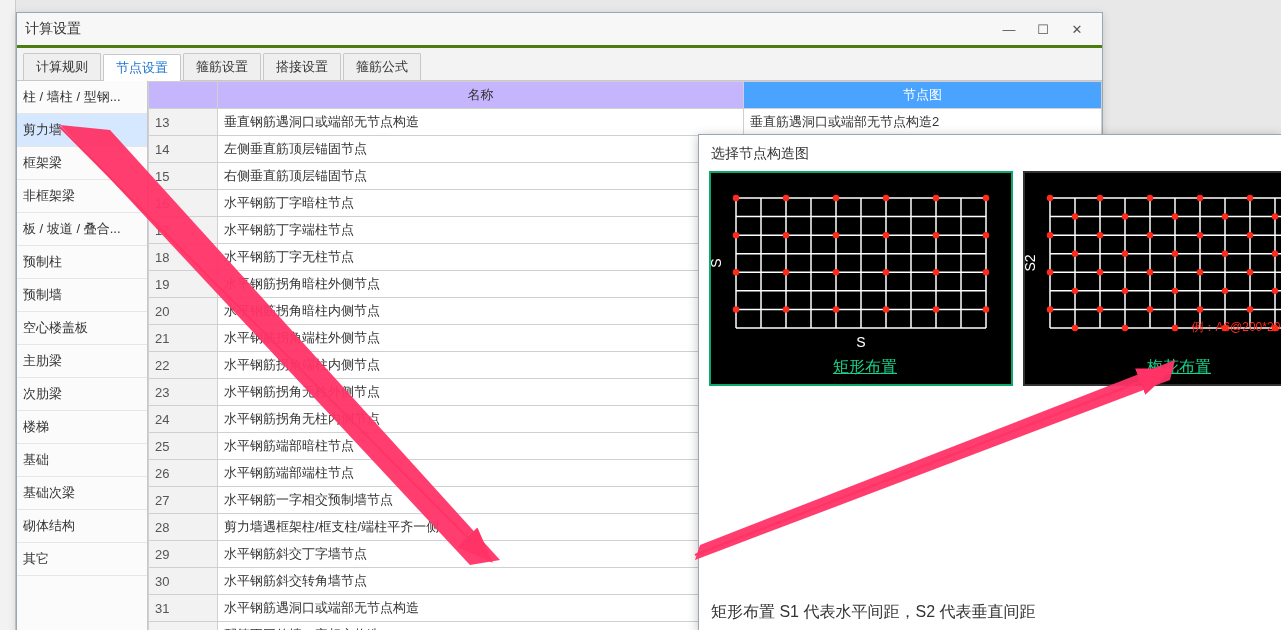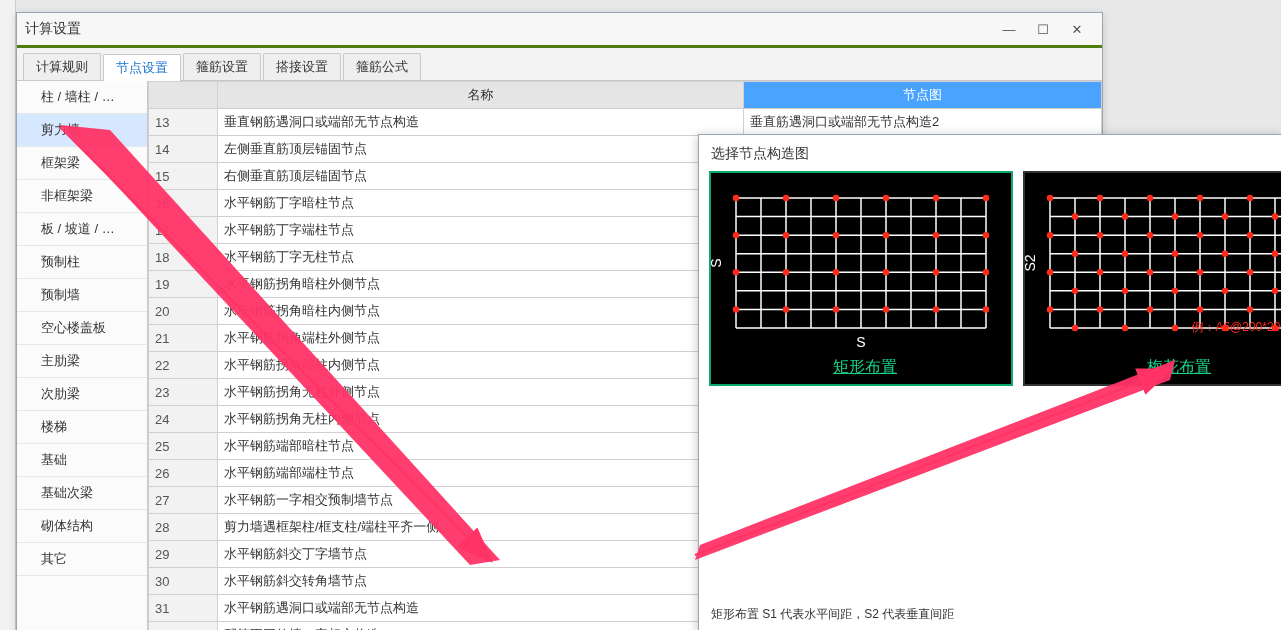--- a/index.html
+++ b/index.html
@@ -80,21 +80,21 @@
     overflow: hidden;
   }
   
   .sidebar {
     width: 130px;
     border-right: 1px solid #c8c8c8;
     background: #fbfbfb;
     overflow: auto;
   }
   .side-item {
-    padding: 7px 24px;
+    padding: 7px 6px;
     border-bottom: 1px solid #e6e6e6;
     white-space: nowrap;
     overflow: hidden;
     text-overflow: ellipsis;
   }
   .side-item.selected {
     background: #d6e8ff;
   }
   
   .table-wrap {
@@ -109,21 +109,21 @@
   }
   table.grid th, table.grid td {
     border: 1px solid #d0d0d0;
     padding: 3px 6px;
     height: 20px;
     overflow: hidden;
     white-space: nowrap;
     text-overflow: ellipsis;
   }
   table.grid th {
-    background: #e5e5e5;
+    background: #c4b5fd;
     font-weight: normal;
     text-align: center;
   }
   table.grid th.sel {
     background: #4aa3ff;
     color:#fff;
   }
   .col-num { width: 28px; background:#f2f2f2; color:#555;}
   .col-name { width: 300px; }
   .col-node { width: 200px; }
@@ -160,21 +160,21 @@
   .thumb .gridbox { position: relative; height: 180px; }
   .thumb .caption {
     text-align:center;
     color:#19d28a;
     text-decoration: underline;
     padding: 4px 0 6px 8px;
     font-size: 16px;
   }
   .footnote {
     padding: 8px 12px;
-    font-size: 12px;
+    font-size: 16px;
     color:#333;
   }
   
   svg.overlay {
     position: absolute;
     left:0; top:0;
     width: 1281px; height: 630px;
     pointer-events: none;
   }
 </style>

